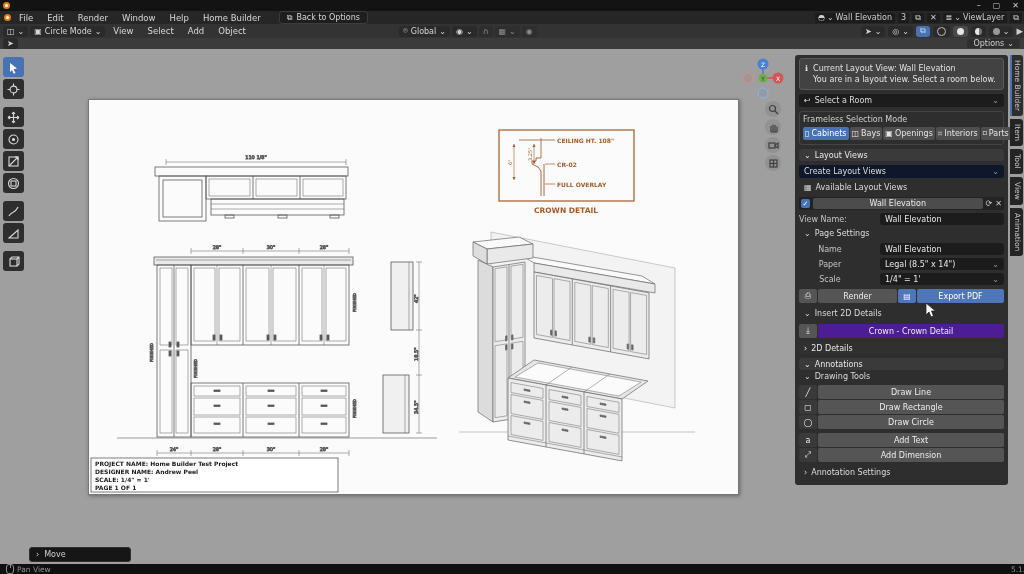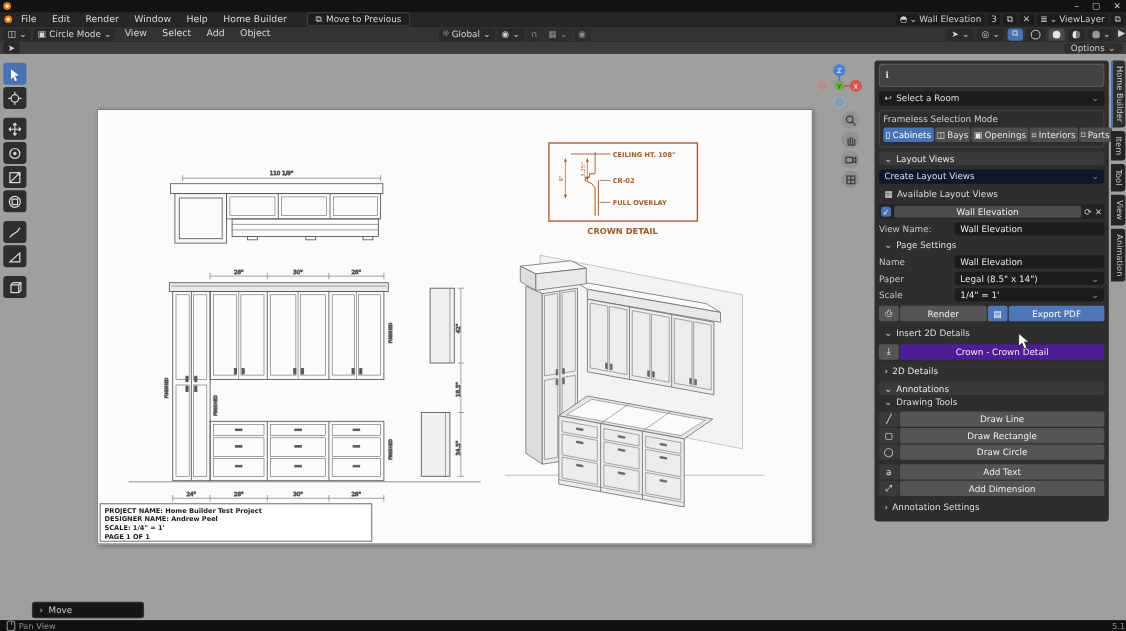--- a/index.html
+++ b/index.html
@@ -45,22 +45,22 @@
   .drop .car{margin-left:auto;color:#9a9a9a;}
   .groupbox{border:1px solid #444;border-radius:3px;margin-top:4px;padding:3px 3px 4px 3px;}
   .seg-row{display:flex;gap:1px;margin-top:3px;}
   .seg{flex:1;background:#4e4e4e;border-radius:2px;height:13px;display:flex;align-items:center;justify-content:center;gap:2px;color:#e6e6e6;white-space:nowrap;padding:0 2px;}
   .seg.active{background:#4772b3;color:#fff;}
   .panel-hd{background:#3a3a3a;border-radius:3px;height:12px;display:flex;align-items:center;gap:4px;padding:0 5px;margin-top:4px;color:#e8e8e8;}
   .sub-hd{display:flex;align-items:center;gap:4px;padding:2px 5px;color:#dcdcdc;}
   .listrow{display:flex;align-items:center;gap:3px;background:#232323;border-radius:2px;padding:1px 2px;margin-top:3px;}
   .listrow .sel{flex:1;background:#4c4c4c;border-radius:2px;height:11px;display:flex;align-items:center;justify-content:center;color:#eee;}
   .checkbox{width:9px;height:9px;background:#4772b3;border-radius:2px;color:#fff;font-size:7px;display:flex;align-items:center;justify-content:center;}
-  .prow{display:flex;align-items:center;gap:7px;margin-top:3px;}
-  .plabel{width:62px;text-align:left;color:#c4c4c4;}
+  .prow{display:flex;align-items:center;gap:19px;margin-top:3px;}
+  .plabel{width:62px;text-align:center;color:#c4c4c4;}
   .pfield{flex:1;background:#1c1c1c;border-radius:3px;height:12px;display:flex;align-items:center;padding:0 5px;color:#e8e8e8;}
   .pfield .car{margin-left:auto;color:#9a9a9a;}
   .btnrow{display:flex;gap:1px;margin-top:4px;}
   .btn{background:#555;border-radius:2px;height:14px;display:flex;align-items:center;justify-content:center;color:#eee;gap:3px;}
   .btn.blue{background:#4f76b8;color:#fff;}
   .iconbtn{width:18px;flex:none;}
   
   #vtabs{position:absolute;left:1010px;top:6px;display:flex;flex-direction:column;gap:3px;}
   .vtab{writing-mode:vertical-rl;font-size:7.5px;color:#c9c9c9;background:#242424;border-radius:0 3px 3px 0;
         padding:5px 1px;text-align:center;}
@@ -94,21 +94,21 @@
   <div class="bar" id="menubar">
     <span class="blender-logo"></span>
     <span class="menu-item">File</span>
     <span class="menu-item">Edit</span>
     <span class="menu-item">Render</span>
     <span class="menu-item">Window</span>
     <span class="menu-item">Help</span>
     <span class="menu-item">Home Builder</span>
     <span id="back-btn">
       <span>⧉</span>
-      <span>Move to Previous</span>
+      <span>Back to Options</span>
     </span>
     <span id="menubar-right">
       <span class="mini-chip">
         <span>◓</span>
           <span>⌄</span>
         <span>Wall Elevation</span>
       </span>
       <span class="mini-chip">3</span>
       <span class="mini-chip">⧉</span>
       <span class="mini-chip">✕</span>
@@ -497,20 +497,24 @@
         <svg width="11" height="11">
           <rect x="2" y="2" width="7" height="7"></rect>
           <line x1="2" y1="5.5" x2="9" y2="5.5"></line>
           <line x1="5.5" y1="2" x2="5.5" y2="9"></line>
         </svg>
       </div>
 
     <div id="sidebar">
       <div class="infobox">
         <span>ℹ</span>
+        <span>
+          <div>Current Layout View: Wall Elevation</div>
+          <div>You are in a layout view. Select a room below.</div>
+        </span>
       </div>
 
       <div class="drop">
         <span>↩</span>
         <span>Select a Room</span>
         <span class="car">⌄</span>
       </div>
 
       <div class="groupbox">
         <div style="color:#cfcfcf">Frameless Selection Mode</div>

